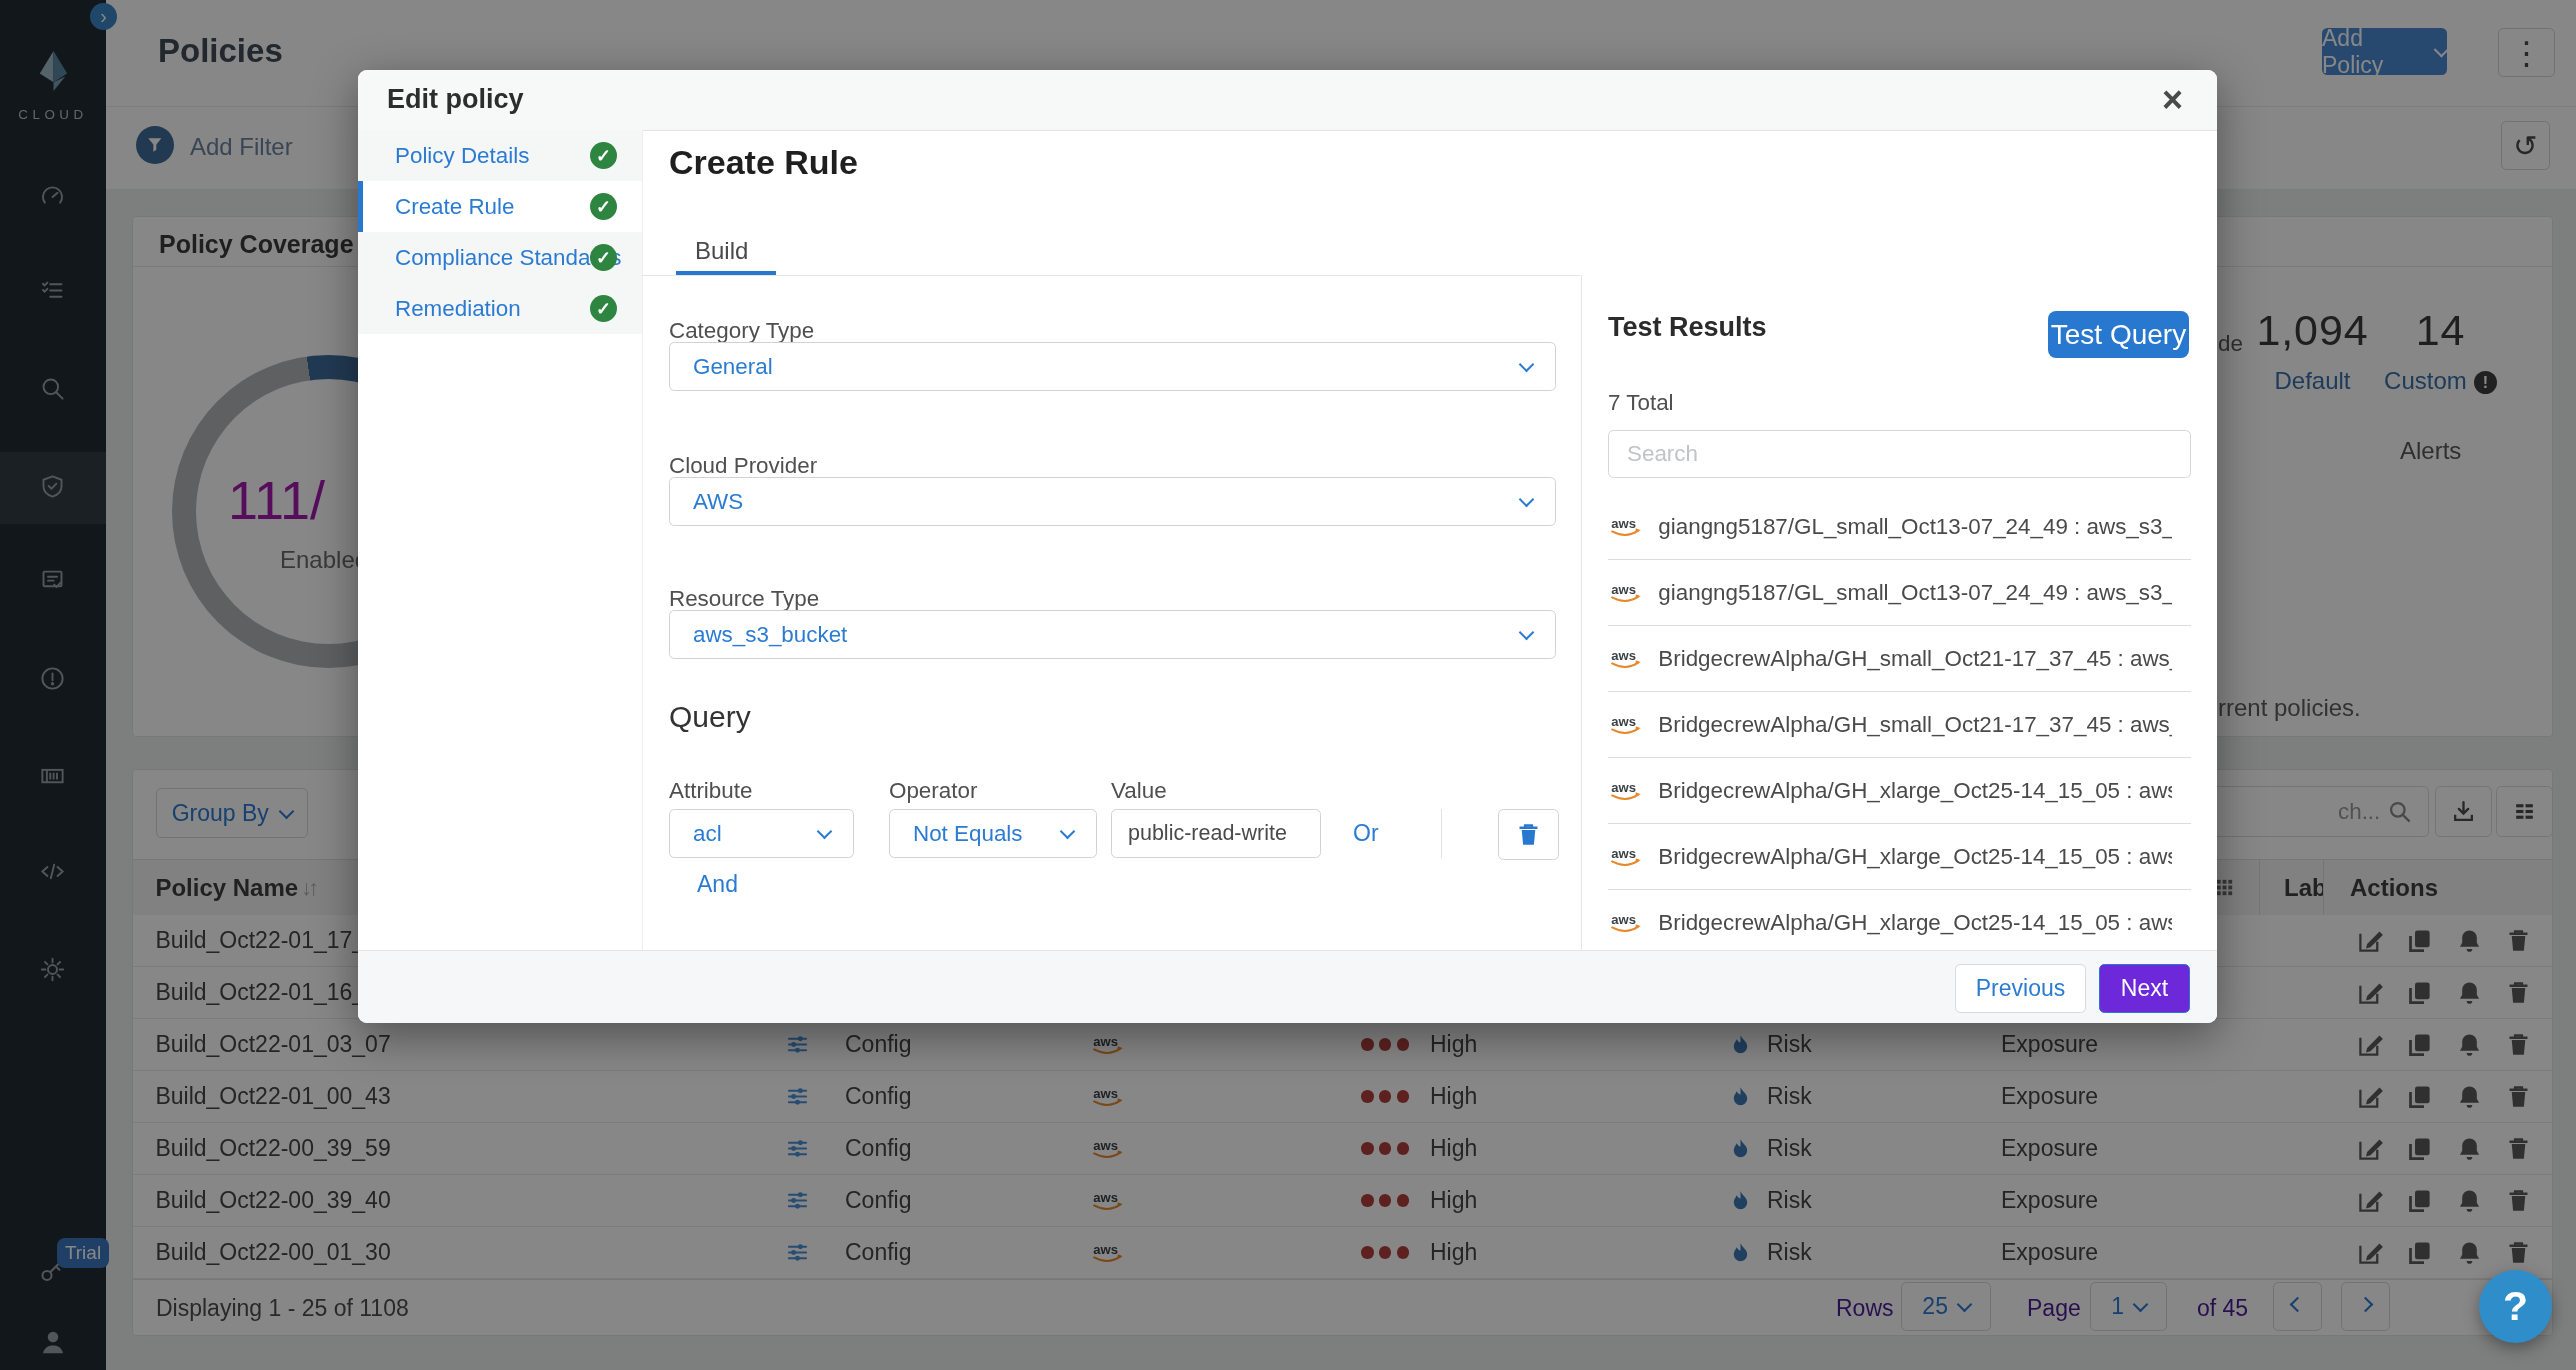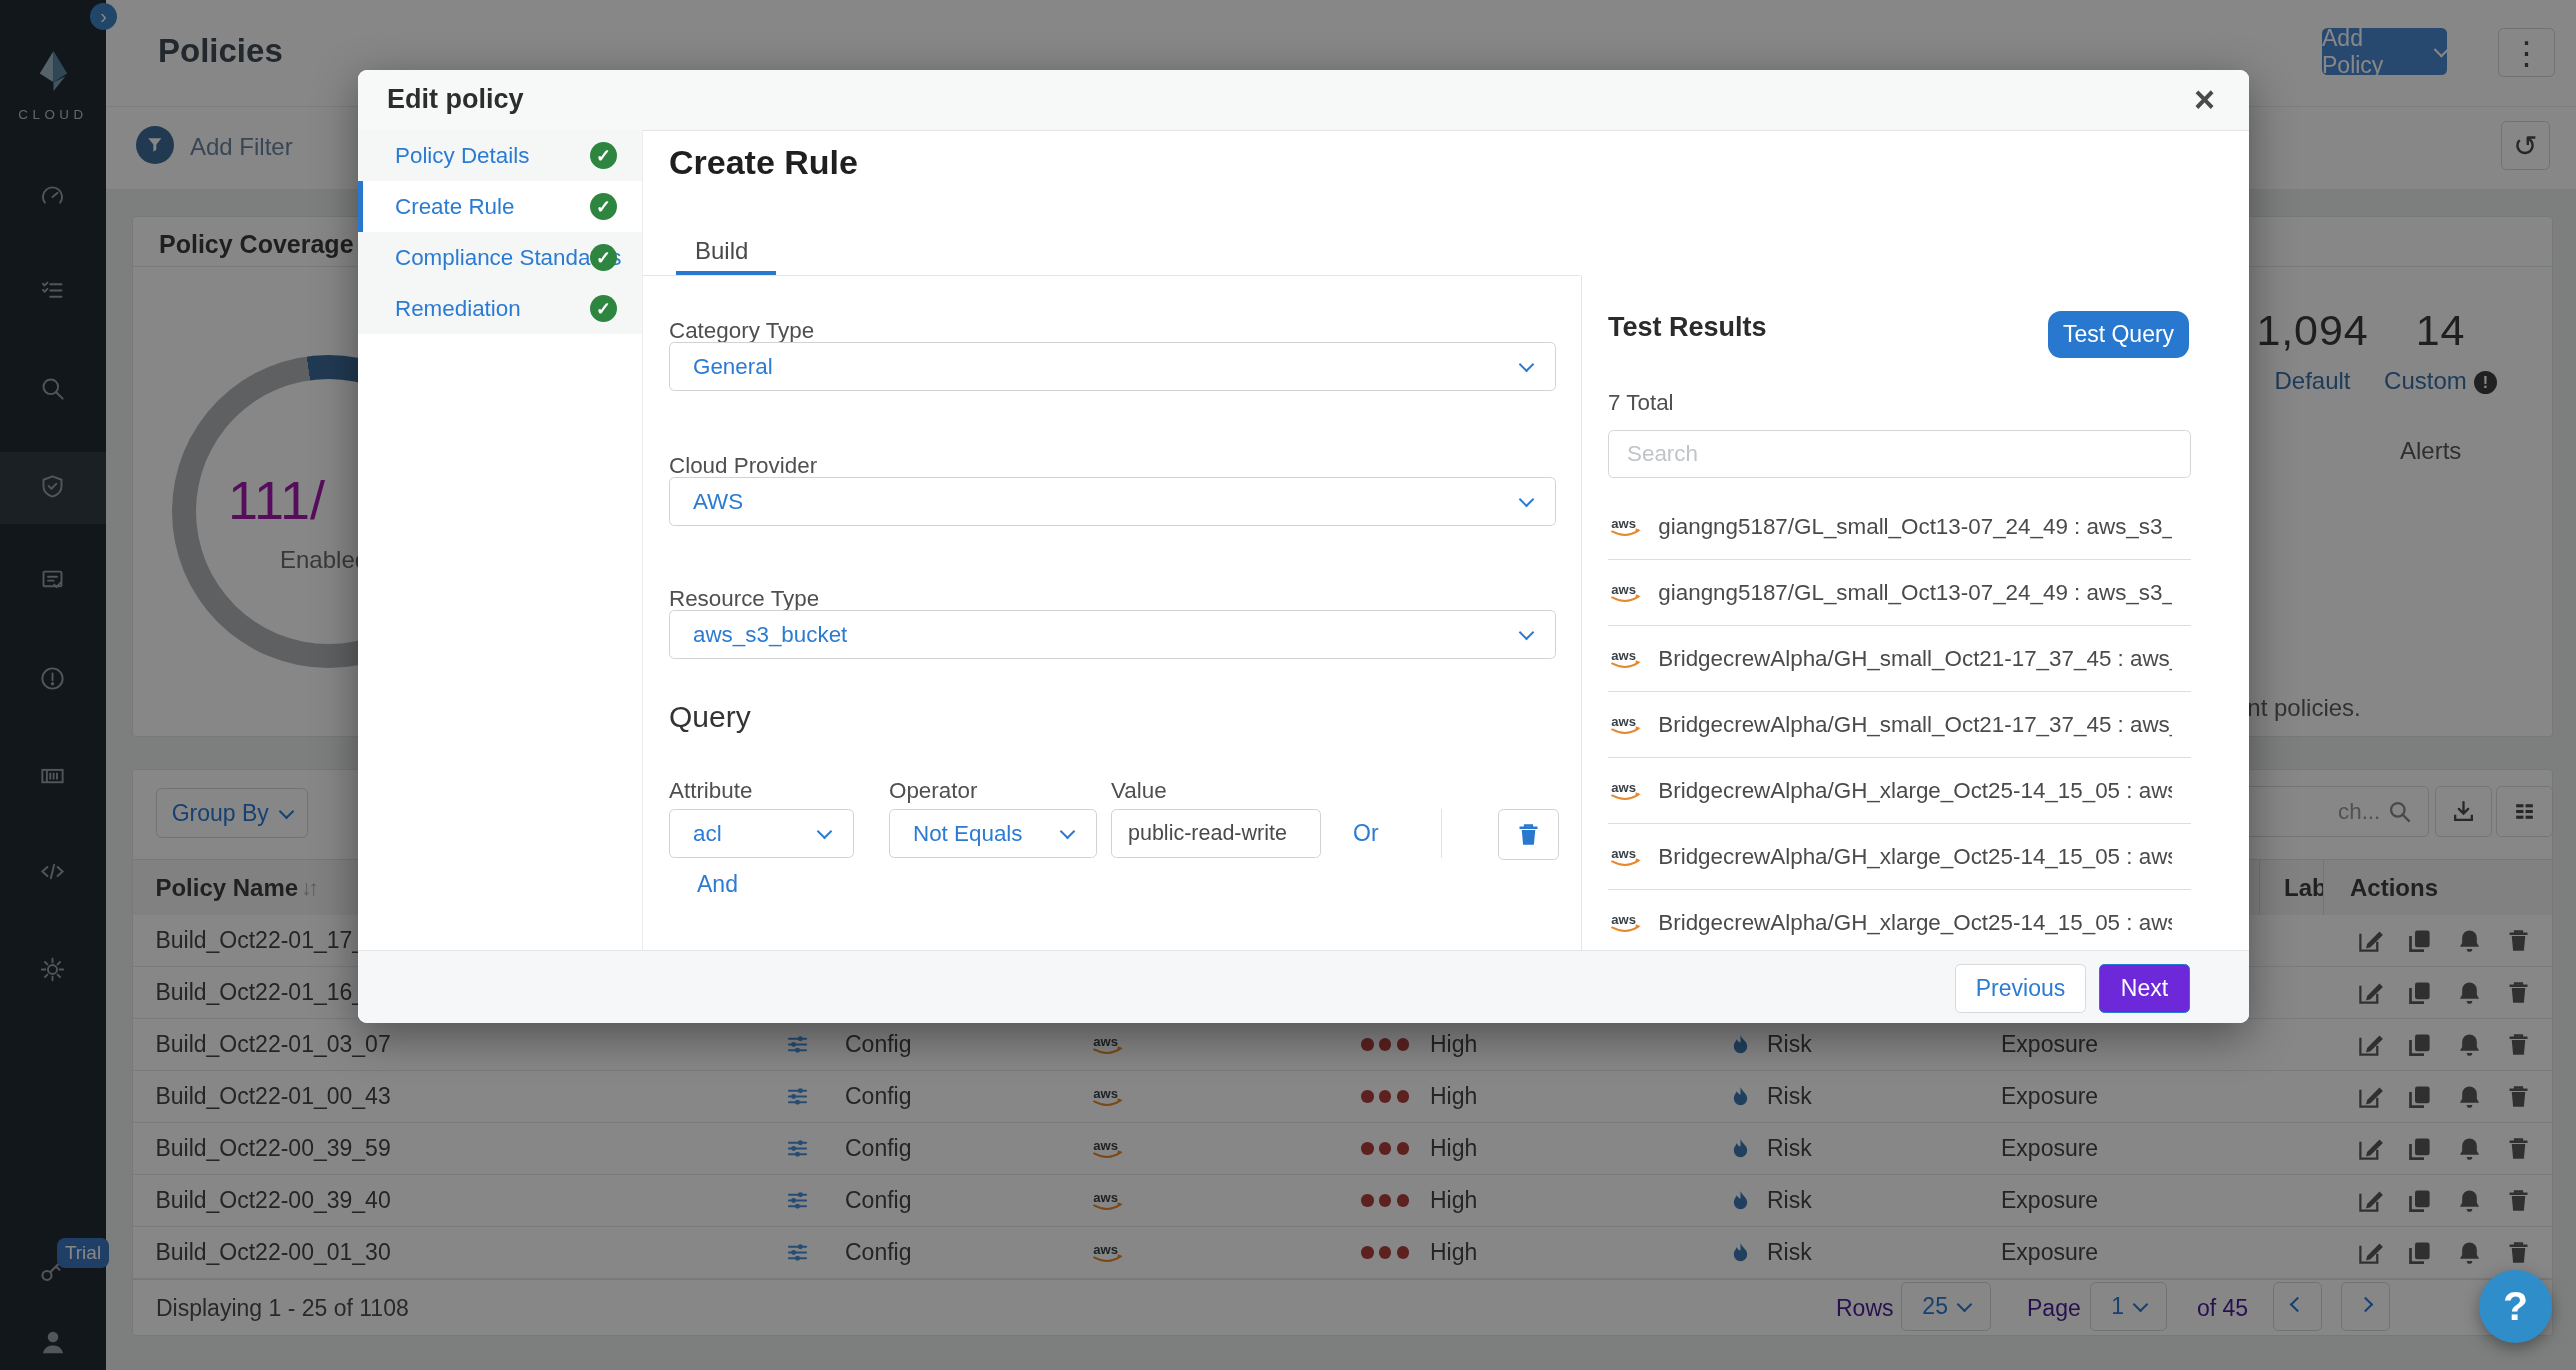--- a/index.html
+++ b/index.html
@@ -80,21 +80,21 @@
   .sb-logotext{position:absolute;left:0;top:107px;width:106px;text-align:center;font-size:13.4px;letter-spacing:4.5px;color:#b9c2c9;}
   .sb-expand{position:absolute;left:90px;top:2.7px;width:27px;height:27px;border-radius:50%;background:#3d86c8;color:#fff;font-size:19.7px;display:flex;align-items:center;justify-content:center;z-index:2;}
   .sb-active{position:absolute;left:0;top:452px;width:106px;height:72px;background:#333d47;}
   .sb-ic{position:absolute;left:39px;width:27px;height:27px;}
   .sb-trial{position:absolute;left:57px;top:1238px;width:52px;height:30px;border-radius:8px;background:#3c77c2;color:#fff;font-size:19px;display:flex;align-items:center;justify-content:center;z-index:2;}
   .sb-key{position:absolute;left:38px;top:1258px;}
   .sb-user{position:absolute;left:38px;top:1327px;}
 
   
   .overlay{position:absolute;left:0;top:0;width:2576px;height:1370px;background:rgba(0,0,0,0.47);z-index:50;}
-  .modal{position:absolute;left:358px;top:70px;width:1859px;height:953px;background:#fff;border-radius:9px;box-shadow:0 12.5px 45px rgba(0,0,0,.4);z-index:60;padding-left:32px;}
+  .modal{position:absolute;left:358px;top:70px;width:1859px;height:953px;background:#fff;border-radius:9px;box-shadow:0 12.5px 45px rgba(0,0,0,.4);z-index:60;}
   .m-head{position:absolute;left:0;top:0;width:100%;height:60px;background:#f7f8f8;border-bottom:0.9px solid #e4e4e4;border-radius:9px 9px 0 0;}
   .m-title{position:absolute;left:29px;top:14.3px;font-size:27px;font-weight:700;color:#2d2d2d;}
   .m-close{position:absolute;right:34px;top:9px;font-size:36px;font-weight:700;color:#4a4a4a;}
   .m-steps{position:absolute;left:0;top:60px;width:284px;height:820px;background:#fff;border-right:0.9px solid #ededed;}
   .m-step{position:relative;width:100%;height:51px;background:#f5f6f6;display:flex;align-items:center;}
   .m-step.active{background:#fff;}
   .m-step.active::before{content:"";position:absolute;left:0;top:0;width:5.4px;height:100%;background:#2878cf;}
   .m-step .lbl{margin-left:37px;font-size:22.4px;color:#2b7bd3;}
   .m-step .chk{position:absolute;right:25px;width:27px;height:27px;border-radius:50%;background:#2e8540;color:#fff;font-size:18px;font-weight:700;display:flex;align-items:center;justify-content:center;}
   .m-foot{position:absolute;left:0;top:880px;width:100%;height:72px;background:#f6f7f8;border-top:0.9px solid #e5e5e5;border-radius:0 0 9px 9px;}
@@ -111,21 +111,21 @@
   .sel{position:absolute;height:49px;border:0.9px solid #cfd3d6;border-radius:5.4px;background:#fff;display:flex;align-items:center;justify-content:space-between;padding:0 23px;box-sizing:border-box;color:#2b7bd3;font-size:22.4px;}
   .sel-wide{left:311px;width:887px;}
   .q-head{position:absolute;left:311px;top:630px;font-size:30px;color:#333;}
   .val-input{position:absolute;left:753px;top:739px;width:210px;height:49px;border:0.9px solid #cfd3d6;border-radius:5.4px;box-sizing:border-box;font-size:21.5px;color:#4a4a4a;padding:0 16px;font-family:"Liberation Sans",sans-serif;}
   .or-link{position:absolute;left:995px;top:750px;font-size:23px;color:#2b7bd3;}
   .q-vdiv{position:absolute;left:1083px;top:739px;width:0.9px;height:49px;background:#e2e2e2;}
   .btn-trash{position:absolute;left:1140px;top:739px;width:59px;height:49px;border:0.9px solid #cfd3d6;border-radius:5.4px;background:#fff;display:flex;align-items:center;justify-content:center;}
   .and-link{position:absolute;left:339px;top:801px;font-size:23px;color:#2b7bd3;}
 
   .tr-head{position:absolute;left:1250px;top:242px;font-size:27px;font-weight:700;color:#2b2b2b;}
-  .btn-testq{position:absolute;left:1690px;top:241px;width:141px;height:47px;background:#2878cf;border-radius:13px;color:#fff;font-size:23px;display:flex;align-items:center;justify-content:center;}
+  .btn-testq{position:absolute;left:1690px;top:241px;width:141px;height:47px;background:#2878cf;border-radius:8px;color:#fff;font-size:28px;display:flex;align-items:center;justify-content:center;}
   .tr-total{position:absolute;left:1250px;top:320px;font-size:22.4px;color:#4f4f4f;}
   .tr-search{position:absolute;left:1250px;top:360px;width:583px;height:48px;border:0.9px solid #d4d7da;border-radius:5.4px;box-sizing:border-box;font-size:22.4px;color:#4a4a4a;padding:0 18px;font-family:"Liberation Sans",sans-serif;}
   .tr-search::placeholder{color:#c0c4c8;}
   .tr-list{position:absolute;left:1250px;top:424px;width:583px;}
   .tr-item{position:relative;height:65px;border-bottom:0.9px solid #dddddd;display:flex;align-items:center;gap:14.3px;}
   .tr-list .tr-item:last-child{border-bottom:none;}
   .tr-item .txt{font-size:22.4px;color:#4a4a4a;white-space:nowrap;overflow:hidden;width:514px;}
 
   .help-fab{position:absolute;left:2479px;top:1270px;width:73px;height:73px;border-radius:50%;background:#2f8ec9;color:#fff;font-size:41px;font-weight:700;display:flex;align-items:center;justify-content:center;z-index:70;box-shadow:0 5.4px 16px rgba(0,0,0,.35);}
 </style>

